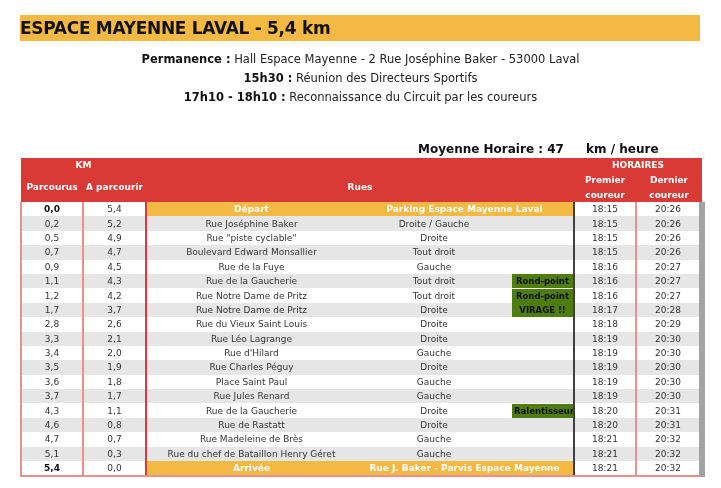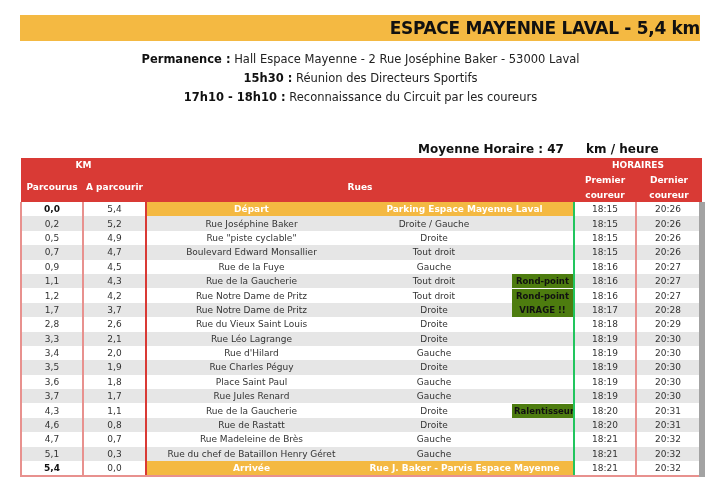--- a/index.html
+++ b/index.html
@@ -4,21 +4,21 @@
 <style>
   html, body { margin: 0; padding: 0; background: #ffffff; }
   body {
     width: 721px; height: 488px; position: relative; overflow: hidden;
     font-family: "DejaVu Sans", "Liberation Sans", sans-serif;
     color: #1a1a1a;
   }
   .title-bar {
     position: absolute; left: 20px; top: 15px; width: 680px; height: 26px;
     background: #F4B942;
-    display: flex; align-items: center; justify-content: flex-end;
+    display: flex; align-items: center; justify-content: flex-start;
     font-weight: bold; font-size: 17px; color: #111;
     letter-spacing: -0.3px;
   }
   .info {
     position: absolute; left: 0; top: 50px; width: 721px;
     text-align: center; font-size: 11.5px; line-height: 19px; color: #222;
   }
   .info .line { white-space: nowrap; }
   .info b { font-weight: bold; color: #111; margin-top: 24px; }
   .avg {
@@ -52,21 +52,21 @@
 
   tbody td {
     height: 14.4px; padding: 0; text-align: center;
     white-space: nowrap; overflow: hidden; color: #333;
     line-height: 14px;
   }
   tbody tr:nth-child(odd) td { background: #ffffff; }
   tbody tr:nth-child(even) td { background: #E6E6E6; }
   tbody td.km1 { border-left: 2px solid #E8918E; border-right: 2px solid #E8918E; }
   tbody td.km2 { border-right: 2px solid #D93A35; }
-  tbody td.t1 { border-left: 2px solid #22c55e; border-right: 2px solid #E8918E; }
+  tbody td.t1 { border-left: 2px solid #404040; border-right: 2px solid #E8918E; }
   tbody td.t2 { border-right: 6px solid #a3a3a3; }
   tbody tr:last-child td { border-bottom: 2px solid #E8918E; }
   tbody td.bold { font-weight: bold; color: #111; }
   tbody td.orange { background: #F4B942 !important; color: #fff; font-weight: bold; }
   tbody td.note { text-align: right; padding-right: 1px; }
   .note-tag {
     display: inline-block; background: #4d7c0f; color: #111;
     font-weight: bold; font-size: 8.5px; padding: 0 2px; line-height: 14px;
     width: 57px; text-align: center;
   }

